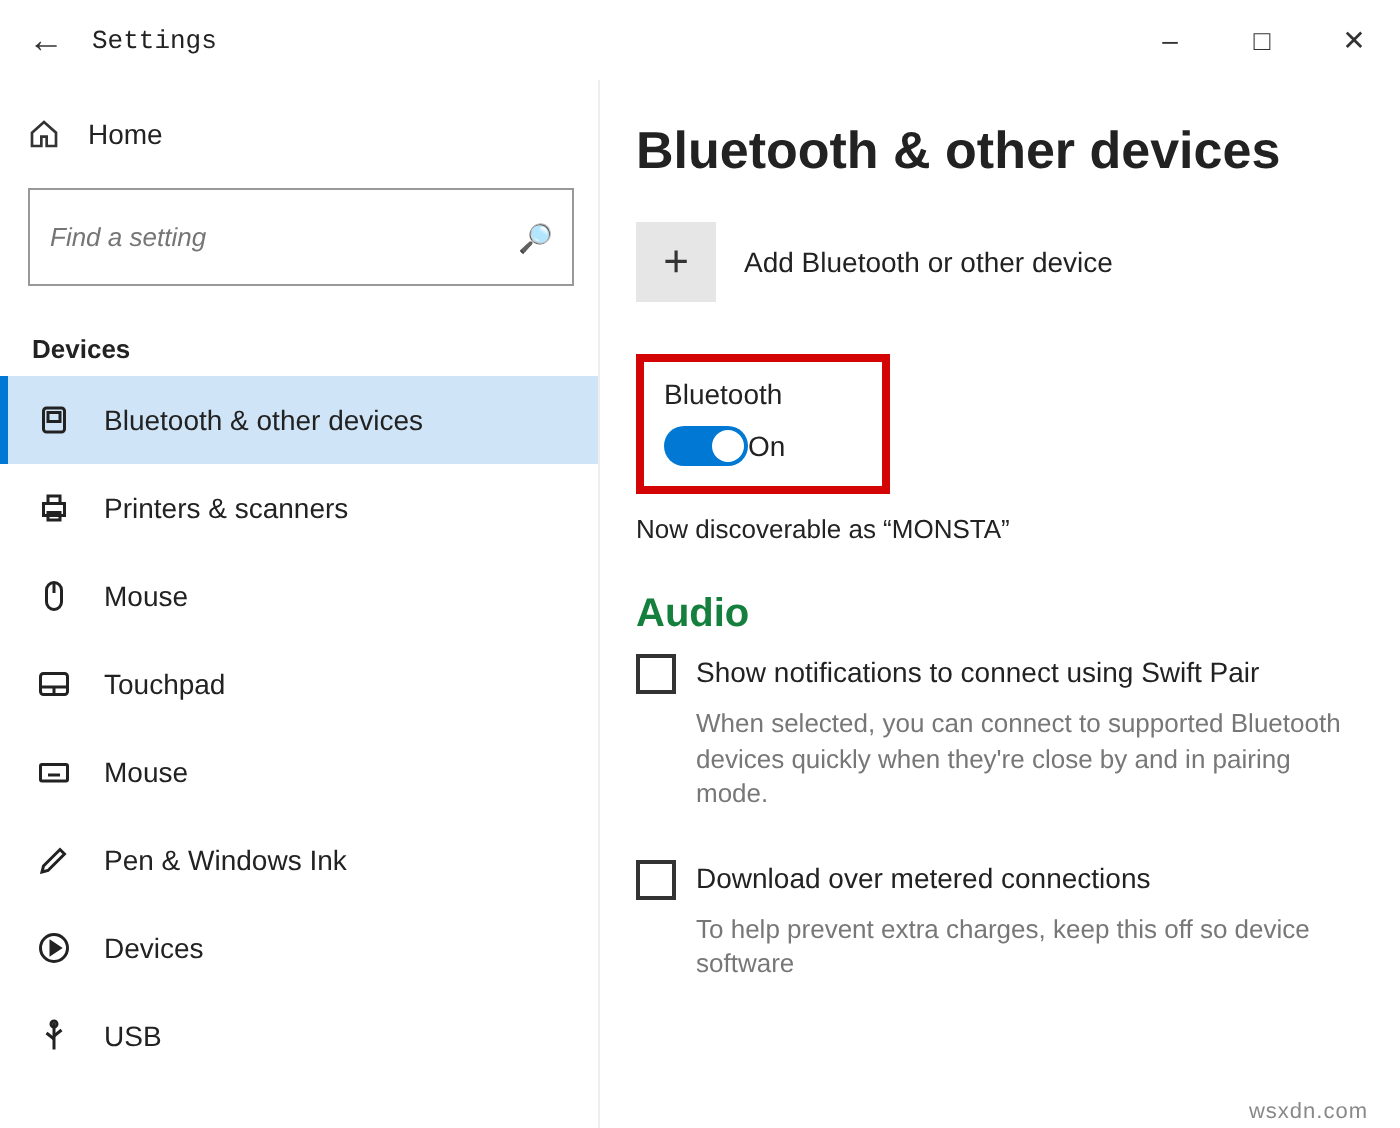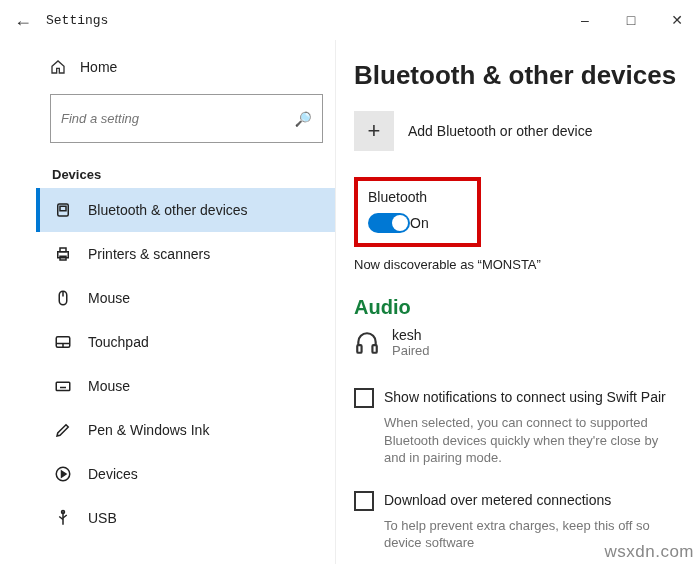--- a/index.html
+++ b/index.html
@@ -2,21 +2,21 @@
 <html><head>
   <meta charset="utf-8">
   <style>
     * { box-sizing: border-box; margin: 0; padding: 0; font-family: "Segoe UI", Arial, sans-serif; }
     body { width: 700px; height: 564px; background: #fff; overflow: hidden; position: relative; }
     .titlebar { display: flex; align-items: center; height: 40px; padding: 0 0 0 14px; }
     .titlebar .back { width: 26px; font-size: 18px; color: #333; }
     .titlebar .title { font-size: 13px; color: #222; margin-left: 6px; font-family: Liberation Mono, monospace; }
     .winctrl { margin-left: auto; display: flex; }
     .winctrl div { width: 46px; height: 40px; display: flex; align-items: center; justify-content: center; font-size: 14px; color: #333; }
-    .container { display: flex; height: calc(100% - 40px); padding-left: 36px; }
+    .container { display: flex; height: calc(100% - 40px); }
     .sidebar { width: 300px; padding: 8px 12px 0 14px; border-right: 1px solid #eee; overflow: hidden; }
     .home-row { display: flex; align-items: center; height: 38px; gap: 14px; font-size: 14px; color: #222; }
     .home-row svg { width: 16px; height: 16px; }
     .search { margin-top: 8px; display: flex; align-items: center; border: 1px solid #999; height: 49px; padding: 0 10px; justify-content: space-between; }
     .search input { border: none; outline: none; font-size: 13px; font-style: italic; color: #666; width: 200px; background: transparent; }
     .search .sicon { font-size: 14px; color: #555; transform: scaleX(-1); }
     .section-label { font-size: 13px; font-weight: 600; margin: 24px 0 6px 2px; color: #222; }
     .nav-item { display: flex; align-items: center; height: 44px; gap: 16px; padding-left: 4px; font-size: 14px; color: #222; }
     .nav-item.selected { background: #cfe4f7; position: relative; margin-left: -14px; margin-right: -12px; padding-left: 18px; }
     .nav-item.selected::before { content: ""; position: absolute; left: 0; top: 0; bottom: 0; width: 4px; background: #0078d4; }
@@ -35,21 +35,21 @@
     .disc { font-size: 13px; color: #222; margin-bottom: 24px; }
     .subhead { font-size: 20px; font-weight: 600; color: #15803d; margin-bottom: 8px; }
     .device-row { display: flex; align-items: center; gap: 12px; margin-bottom: 30px; }
     .device-row svg { width: 26px; height: 26px; }
     .device-info .dname { font-size: 14px; color: #222; }
     .device-info .dstatus { font-size: 13px; color: #777; }
     .check-row { display: flex; align-items: flex-start; gap: 10px; margin-bottom: 6px; }
     .checkbox { width: 20px; height: 20px; border: 2px solid #333; flex-shrink: 0; }
     .check-label { font-size: 14px; color: #222; padding-top: 1px; }
     .check-desc { font-size: 13px; color: #777; margin-left: 30px; margin-bottom: 24px; line-height: 1.35; }
-    .watermark { position: absolute; bottom: 2px; right: 6px; font-size: 17px; color: #888; letter-spacing: 0.5px; margin-left: 18px; }
+    .watermark { position: absolute; bottom: 2px; right: 16px; font-size: 11px; color: #888; letter-spacing: 0.5px; margin-left: 18px; }
   </style>
 </head>
 <body>
 
 <div class="titlebar">
   <span class="back">←</span>
   <span class="title">Settings</span>
   <div class="winctrl">
     <div>–</div>
     <div>□</div>
@@ -150,31 +150,20 @@
       <div class="bt-label">Bluetooth</div>
       <div class="toggle-row">
         <div class="toggle"></div>
         <div class="toggle-text">On</div>
       </div>
     </div>
 
     <div class="disc">Now discoverable as “MONSTA”</div>
 
     <div class="subhead">Audio</div>
-    <div class="device-row">
-      <svg viewBox="0 0 24 24" fill="none" stroke="#333" stroke-width="2">
-          <path d="M4 14 V11 a8 8 0 0 1 16 0 V14"></path>
-          <rect x="3" y="14" width="4" height="7" rx="1"></rect>
-          <rect x="17" y="14" width="4" height="7" rx="1"></rect>
-        </svg>
-      <div class="device-info">
-        <div class="dname">kesh</div>
-        <div class="dstatus">Paired</div>
-      </div>
-    </div>
 
     <div class="check-row">
       <div class="checkbox"></div>
       <div class="check-label">Show notifications to connect using Swift Pair</div>
     </div>
     <div class="check-desc">When selected, you can connect to supported Bluetooth devices quickly when they're close by and in pairing mode.</div>
 
     <div class="check-row">
       <div class="checkbox"></div>
       <div class="check-label">Download over metered connections</div>

